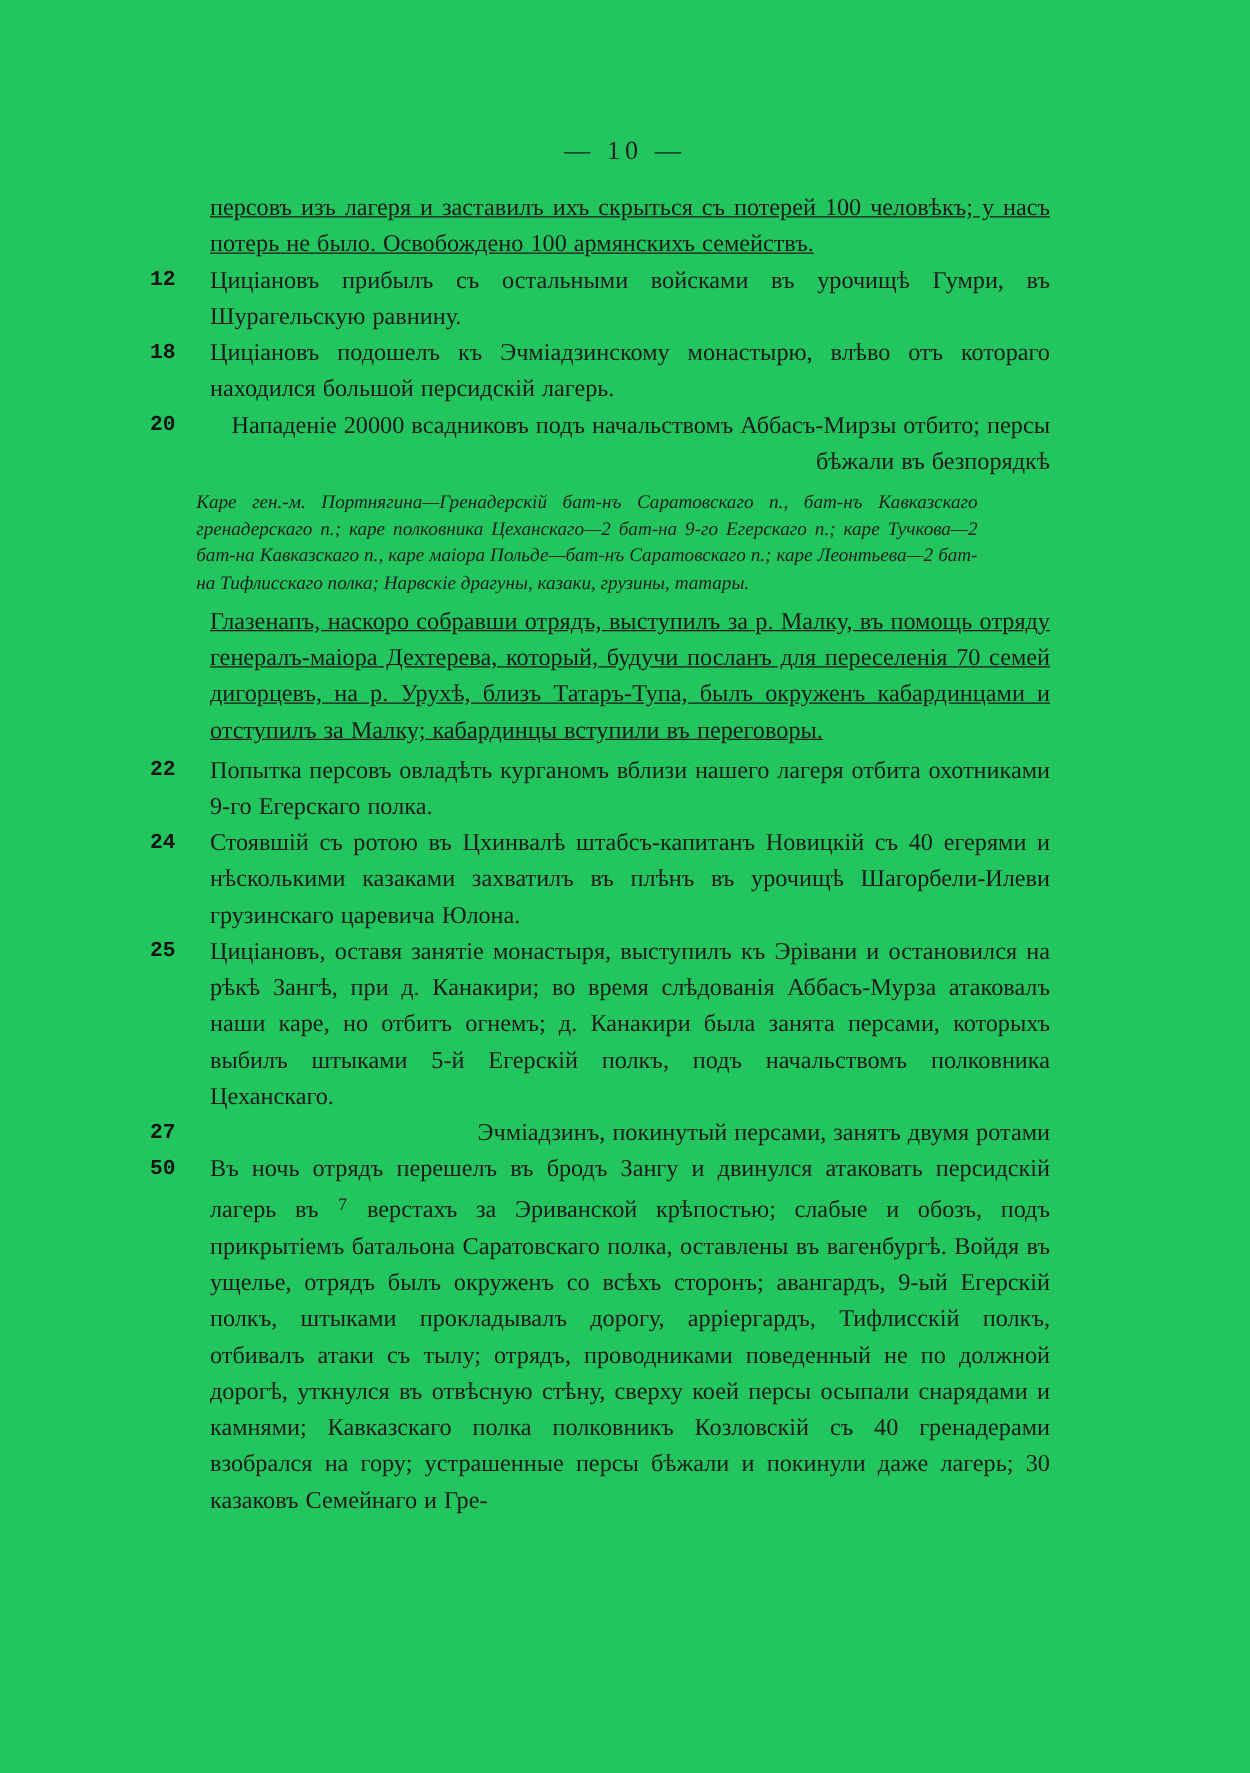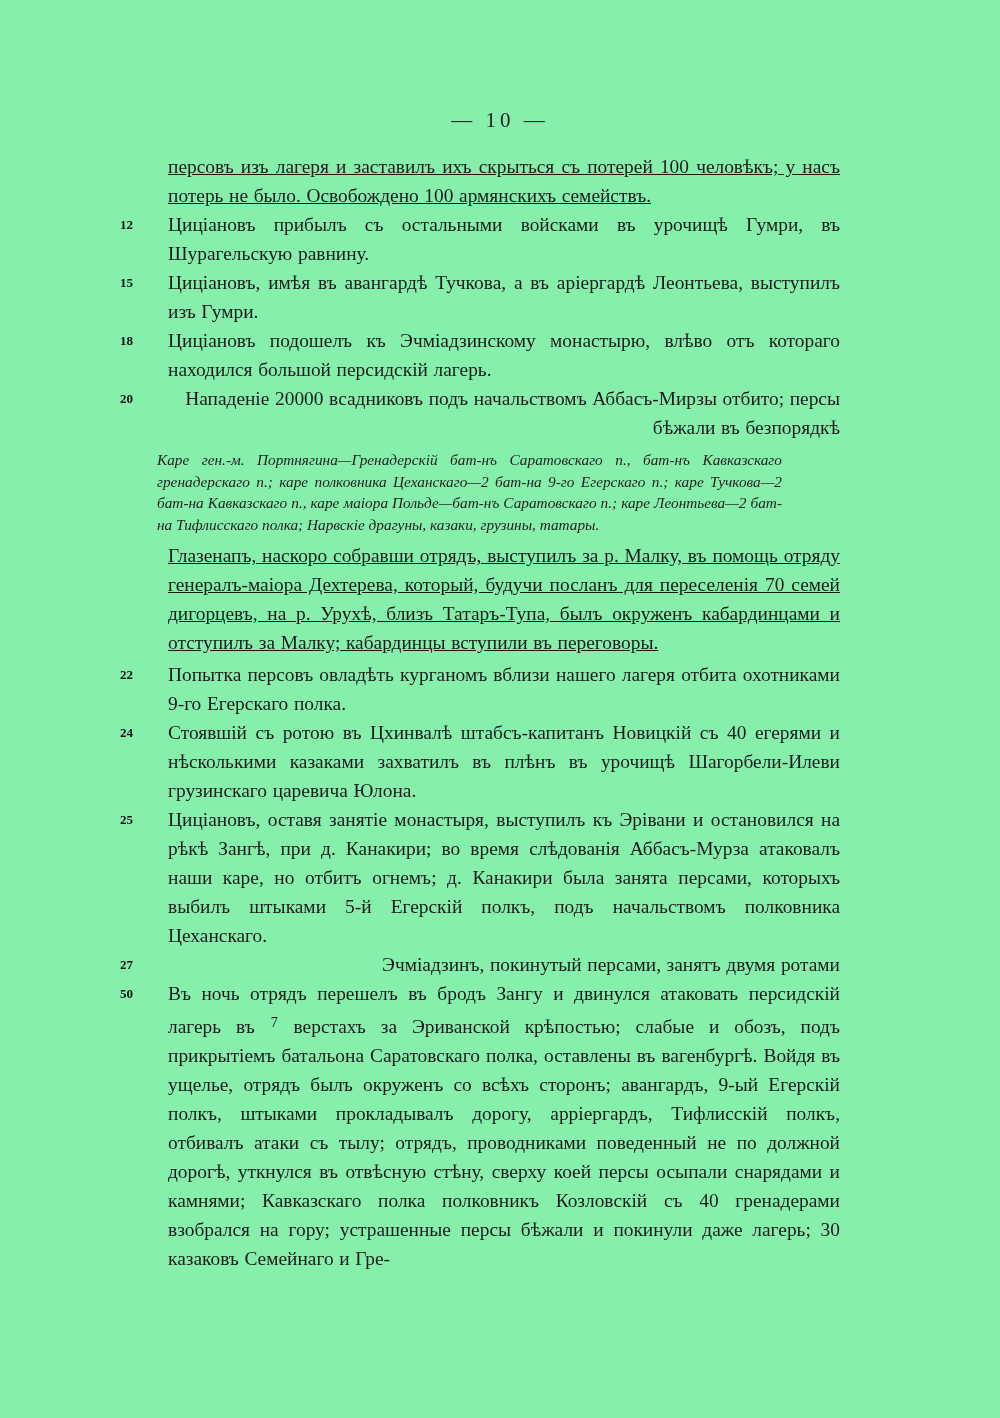--- a/index.html
+++ b/index.html
@@ -5,21 +5,21 @@
 <style>
   html, body {
     margin: 0;
     padding: 0;
     background: #ffffff;
   }
   .page {
     position: relative;
     width: 1000px;
     height: 1418px;
-    background: #86efac;
+    background: #22c55e;
     margin: 0 auto;
     overflow: hidden;
     font-family: "Liberation Serif", "DejaVu Serif", serif;
     color: #1a1a1a;
     -webkit-font-smoothing: none;
   }
 
   
   .folio {
     position: absolute;
@@ -45,23 +45,23 @@
     margin: 0;
     padding: 0 0 0 48px;
   }
 
   .daynum {
     position: absolute;
     left: 0;
     top: 0;
     width: 36px;
     text-align: left;
-    font-family: Liberation Serif, serif;
+    font-family: Liberation Mono, monospace;
     font-weight: bold;
-    font-size: 13px;
+    font-size: 17px;
     line-height: 29px;
     color: #141414;
   }
 
   .body-par {
     margin: 0;
     font-size: 19.4px;
     line-height: 29px;
     text-align: justify;
     text-justify: inter-word;
@@ -112,24 +112,20 @@
 
     <div class="entry cont">
       <p class="body-par">персовъ изъ лагеря и заставилъ ихъ скрыться съ потерей 100 человѣкъ; у насъ потерь не было. Освобождено 100 армянскихъ семействъ.</p>
     </div>
 
     <div class="entry">
       <span class="daynum">12</span>
       <p class="body-par">Цицiановъ прибылъ съ остальными войсками въ урочищѣ Гумри, въ Шурагельскую равнину.</p>
     </div>
 
-    <div class="entry">
-      <span class="daynum">15</span>
-      <p class="body-par">Цицiановъ, имѣя въ авангардѣ Тучкова, а въ арiергардѣ Леонтьева, выступилъ изъ Гумри.</p>
-    </div>
 
     <div class="entry">
       <span class="daynum">18</span>
       <p class="body-par">Цицiановъ подошелъ къ Эчмiадзинскому монастырю, влѣво отъ котораго находился большой персидскiй лагерь.</p>
     </div>
 
     <div class="entry">
       <span class="daynum">20</span>
       <p class="body-par nojust">Нападенiе 20000 всадниковъ подъ начальствомъ Аббасъ-Мирзы отбито; персы бѣжали въ безпорядкѣ</p>
     </div>

